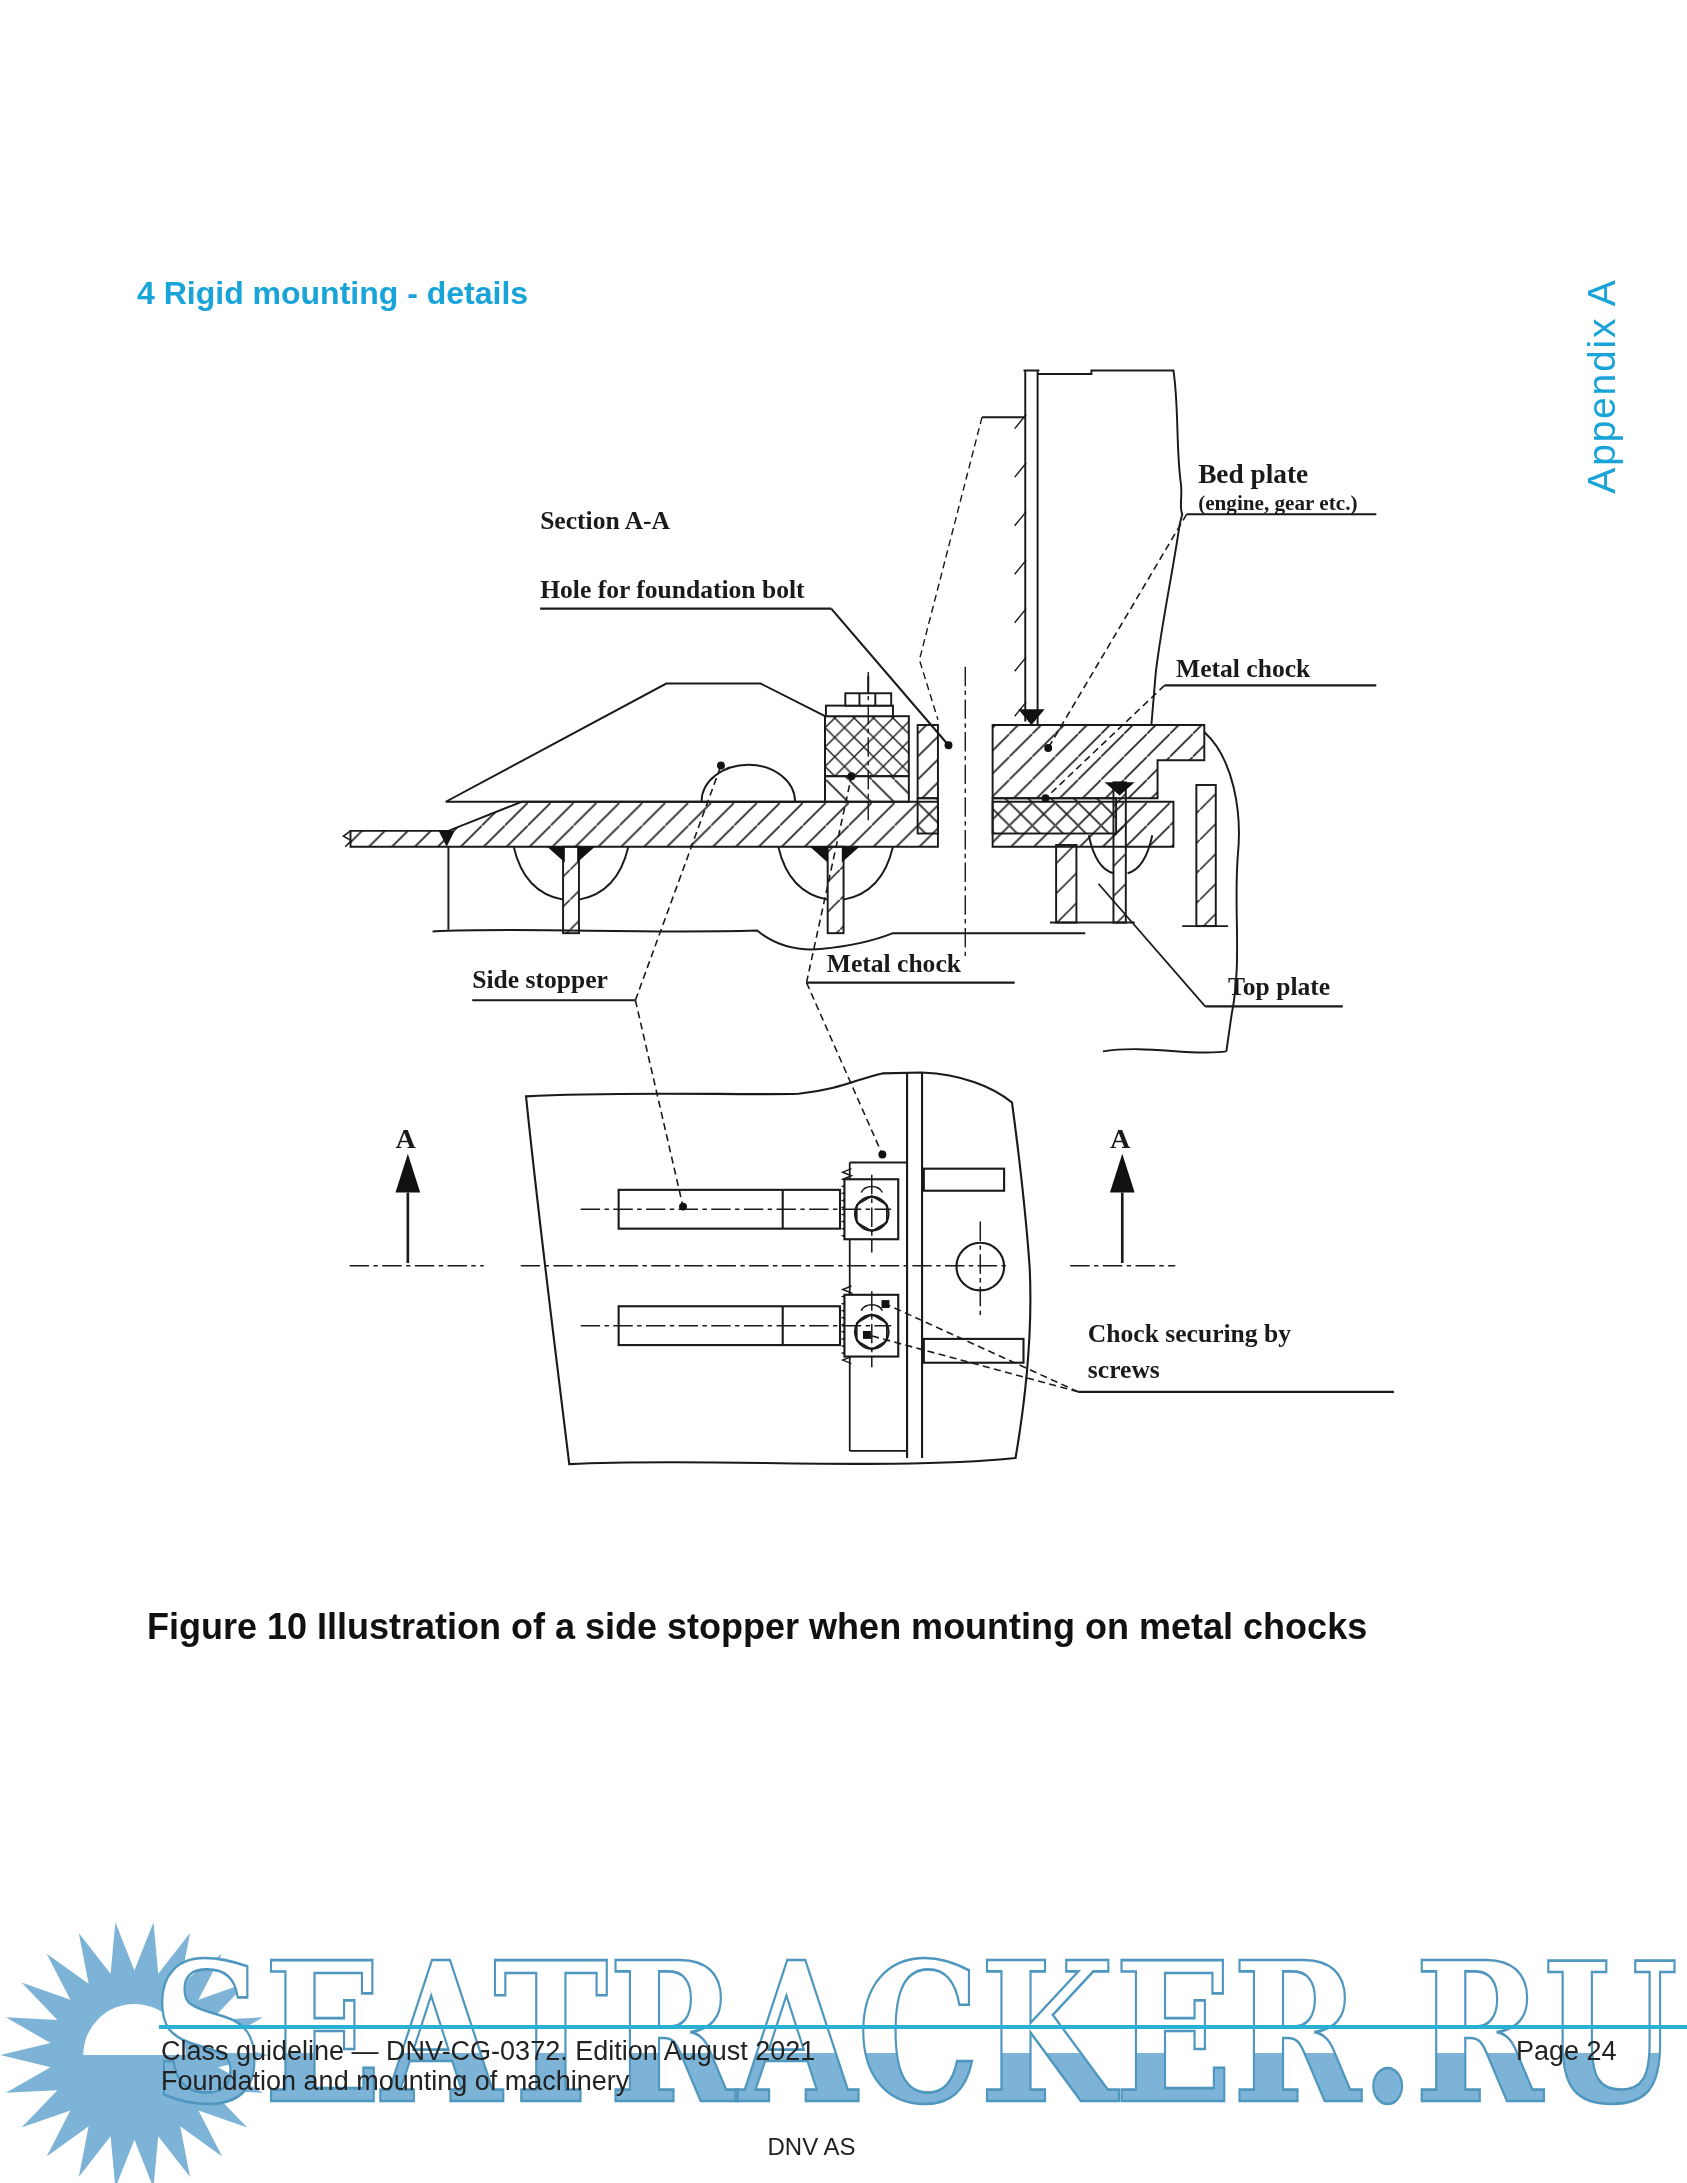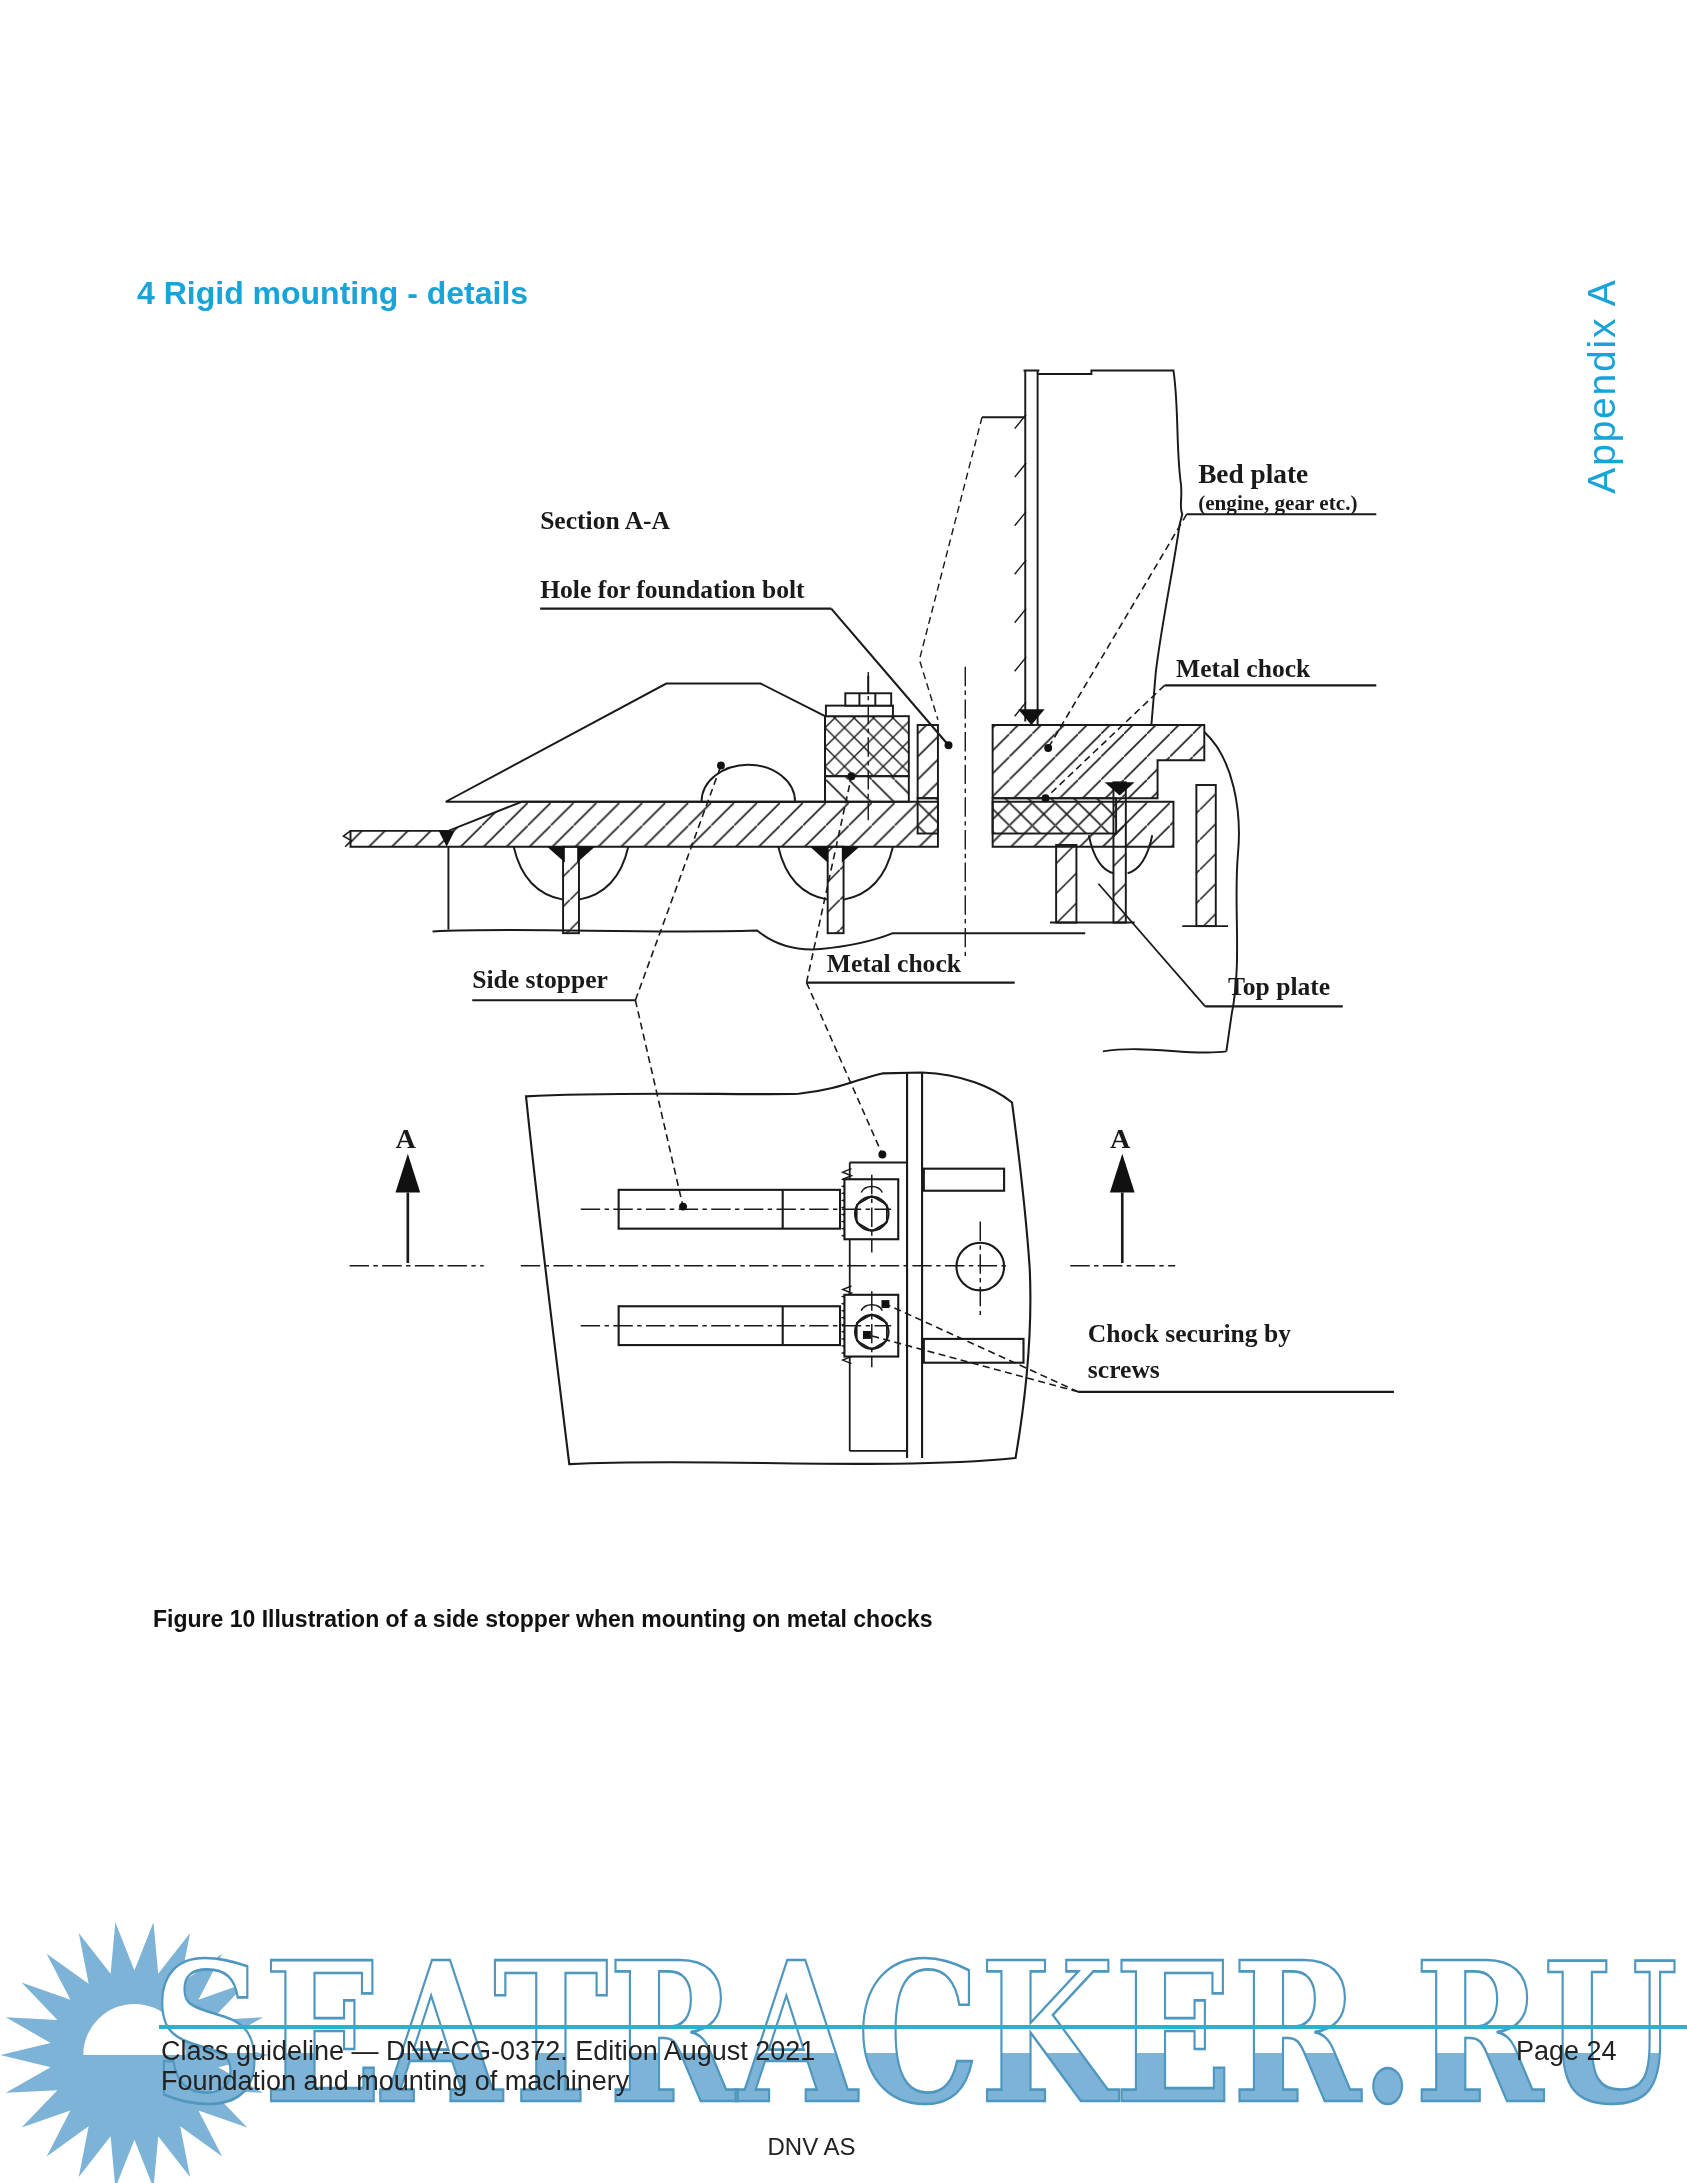--- a/index.html
+++ b/index.html
@@ -18,22 +18,22 @@
     z-index:5;
   }
   #appendix{
     left:1469px;top:371px;width:265px;height:30px;
     display:flex;align-items:center;justify-content:center;
     transform:rotate(-90deg);
     font-size:39px;color:#18a3d9;letter-spacing:1.8px;
     z-index:5;
   }
   #figure-caption{
-    left:153px;top:1606px;
-    font-size:23px;font-weight:bold;color:#111;
+    left:147px;top:1606px;
+    font-size:36px;font-weight:bold;color:#111;
     z-index:5;
   }
   #artwork{left:0;top:0;z-index:2;}
   #footer-rule{
     left:159px;top:2025px;width:1529px;height:3.5px;
     background:#2ab0d5;z-index:4;
   }
   .footer-text{
     color:#222;font-size:27px;z-index:5;
   }

